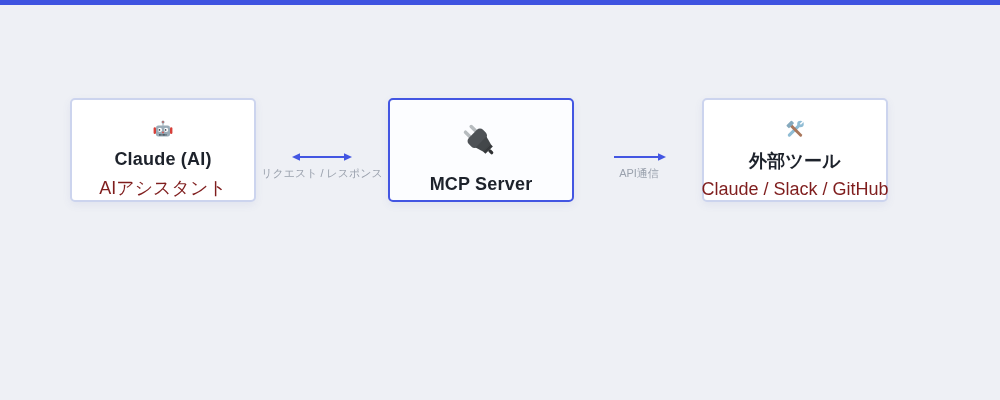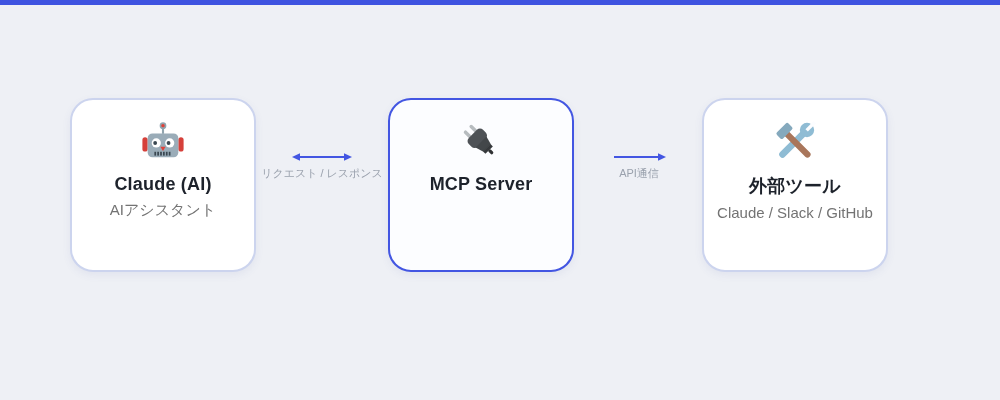--- a/index.html
+++ b/index.html
@@ -10,24 +10,24 @@
     position: relative;
     overflow: hidden;
   }
   .top-bar {
     position: absolute; left: 0; top: 0;
     width: 1000px; height: 5px;
     background: #3e53e0;
   }
   .node {
     position: absolute;
-    top: 98px; height: 174px; width: 186px;
+    top: 98px; height: 104px; width: 186px;
     background: #ffffff;
     border: 2px solid #ccd4ee;
-    border-radius: 23px;
+    border-radius: 5px;
     box-shadow: 0 3px 8px rgba(80, 95, 160, 0.08);
     display: flex; flex-direction: column;
     align-items: center; justify-content: flex-start;
     box-sizing: border-box;
     padding-top: 19px;
   }
   .node.highlight {
     border-color: #4356e2;
     background: #fcfdff;
   }
@@ -37,22 +37,22 @@
   .node-icon { width: 46px; height: 46px; display: block; }
   .node-title {
     margin-top: 9px;
     font-size: 18px; font-weight: bold;
     color: #1d222b;
     letter-spacing: 0.2px;
     white-space: nowrap;
   }
   .node-subtitle {
     margin-top: 6px;
-    font-size: 15px;
-    color: #737373;
+    font-size: 18px;
+    color: #7f1d1d;
     white-space: nowrap;
   }
   .connector {
     position: absolute; top: 149px;
     text-align: center;
   }
   #connector-req { left: 256px; width: 132px; }
   #connector-api { left: 576px; width: 126px; }
   .connector svg { display: block; margin: 0 auto; }
   .connector-label {

